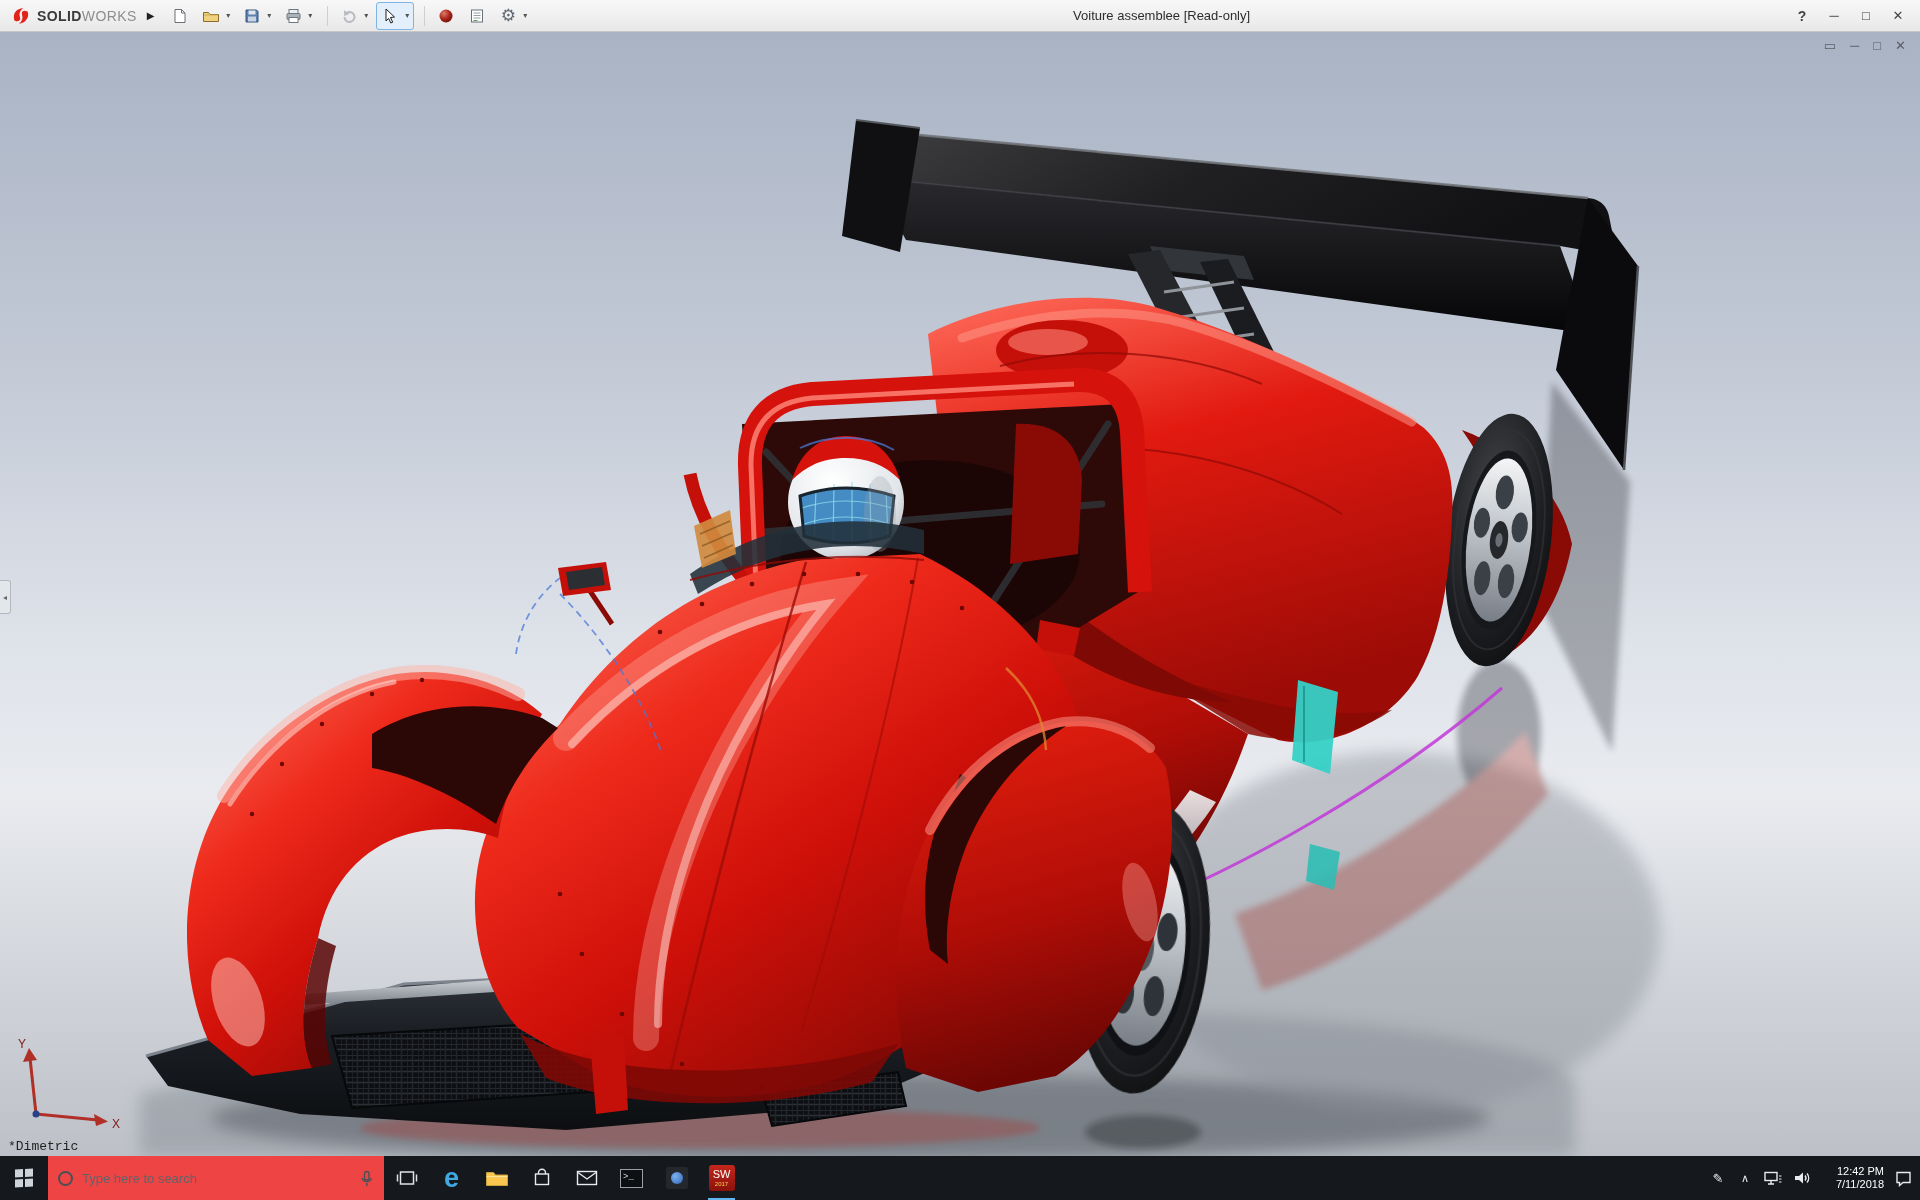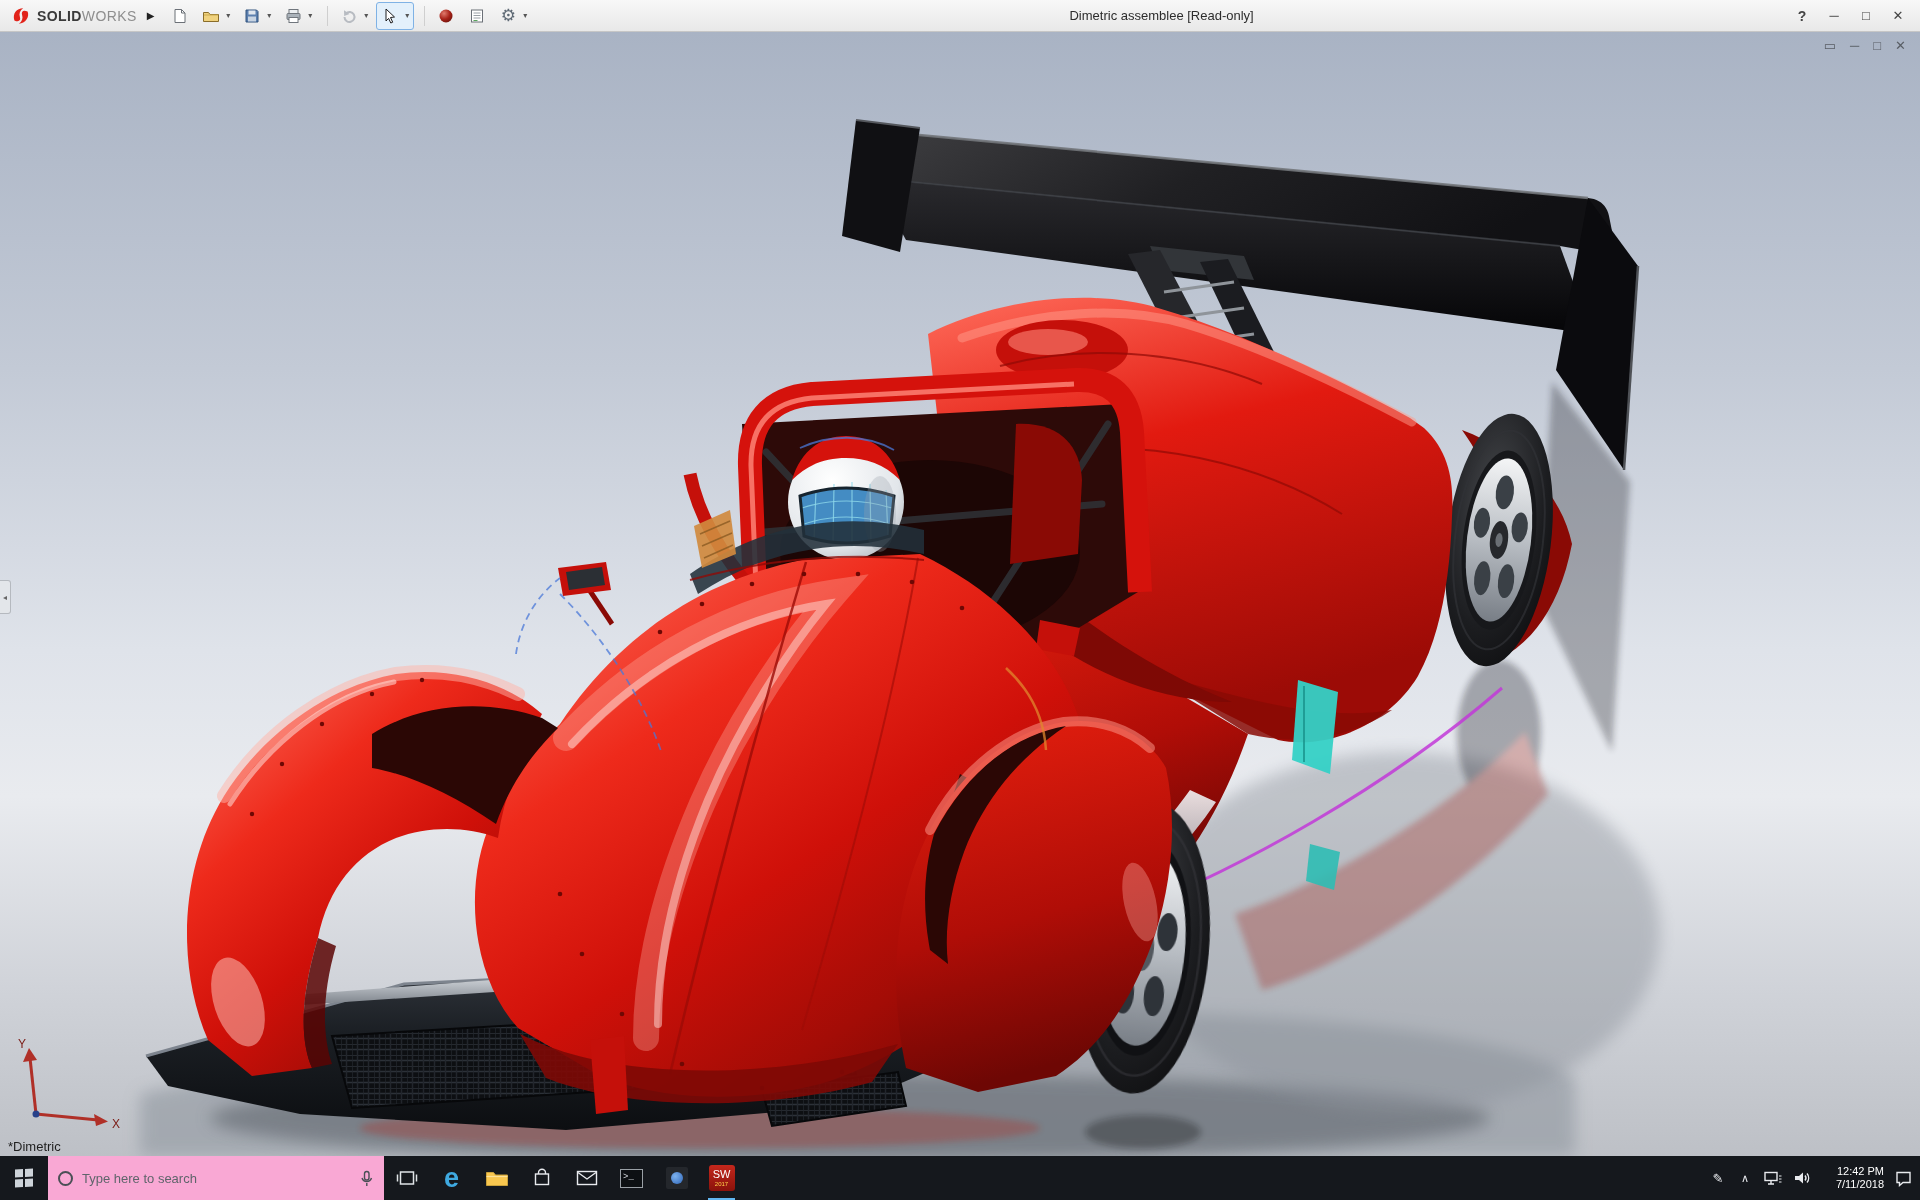--- a/index.html
+++ b/index.html
@@ -28,30 +28,30 @@
   
   .viewport { position:absolute; top:32px; left:0; right:0; bottom:44px;
     background:linear-gradient(180deg,#a9b3c4 0%,#c3cad6 30%,#dfe3ea 55%,#e9ebef 68%,#d0d3d9 85%,#bdc0c6 100%);
     overflow:hidden; }
   .scene { position:absolute; inset:0; width:100%; height:100%; }
   .doc-controls { position:absolute; top:6px; right:14px; display:flex; gap:14px; color:#585d64; font-size:13px; z-index:5; }
   .doc-controls span { cursor:default; }
   .fm-handle { position:absolute; left:0; top:548px; width:11px; height:34px; background:#e3e6ea;
     border:1px solid #b5b9bf; border-left:none; border-radius:0 3px 3px 0; font-size:8px; color:#666;
     display:flex; align-items:center; justify-content:center; z-index:5; }
-  .view-label { position:absolute; left:8px; bottom:2px; font-size:13px; color:#1f1f1f; z-index:5; }
+  .view-label { position:absolute; left:8px; bottom:2px; font-size:13px; color:#1f1f1f; z-index:5;font-family:Liberation Mono, monospace; }
   .triad { position:absolute; left:10px; bottom:24px; z-index:5; }
 
   
   .taskbar { position:absolute; left:0; right:0; bottom:0; height:44px; background:#15181d;
     display:flex; align-items:stretch; z-index:10; }
   .start-btn { width:48px; display:flex; align-items:center; justify-content:center; background:none; border:none; }
   .win-logo { display:grid; grid-template-columns:8px 8px; grid-template-rows:8px 8px; gap:2px; transform:skewY(-3deg); }
   .win-logo i { background:#cdd3d9; }
-  .search-box { width:336px; background:#f9a8d4; display:flex; align-items:center; padding:0 10px; gap:9px; }
+  .search-box { width:336px; background:#ef4444; display:flex; align-items:center; padding:0 10px; gap:9px; }
   .search-ring { width:15px; height:15px; border:2px solid #4a4f55; border-radius:50%; flex:none; }
   .search-input { border:none; outline:none; flex:1; font-size:13px; color:#333; background:transparent; font-family:"Liberation Sans",sans-serif; }
   .search-input::placeholder { color:#5f646b; }
   .app-btn { width:45px; display:flex; align-items:center; justify-content:center; background:none; border:none; position:relative; }
   .app-btn.running::after { content:""; position:absolute; bottom:0; left:9px; right:9px; height:2px; background:#61b6f0; }
   .edge-e { font-size:27px; font-weight:bold; color:#3fa9e0; line-height:1; }
   .console-icon { width:23px; height:19px; background:#0d1013; border:1px solid #9aa0a6; position:relative; }
   .console-icon span { position:absolute; left:2px; top:2px; font-family:"Liberation Mono",monospace; font-size:9px; color:#d8dce0; }
   .photos-icon { width:22px; height:22px; background:#24272c; border-radius:2px; display:flex; align-items:center; justify-content:center; }
   .photos-icon i { width:12px; height:12px; border-radius:50%; background:radial-gradient(circle at 35% 35%, #7db2ef, #2f66b8); }
@@ -156,21 +156,21 @@
         </svg>
     </button>
   </div>
   <div class="tb-group">
     <button class="tb-btn">
       <span class="gear-glyph">⚙</span>
     </button>
     <span class="dd">▾</span>
   </div>
 
-  <span class="title-text">Dimetric assemblee [Read-only]</span>
+  <span class="title-text">Voiture assemblee [Read-only]</span>
 
   <div class="win-controls">
     <button class="win-btn help-btn">?</button>
     <button class="win-btn">─</button>
     <button class="win-btn">□</button>
     <button class="win-btn">✕</button>
   </div>
 </div>
 
 <div class="viewport">

